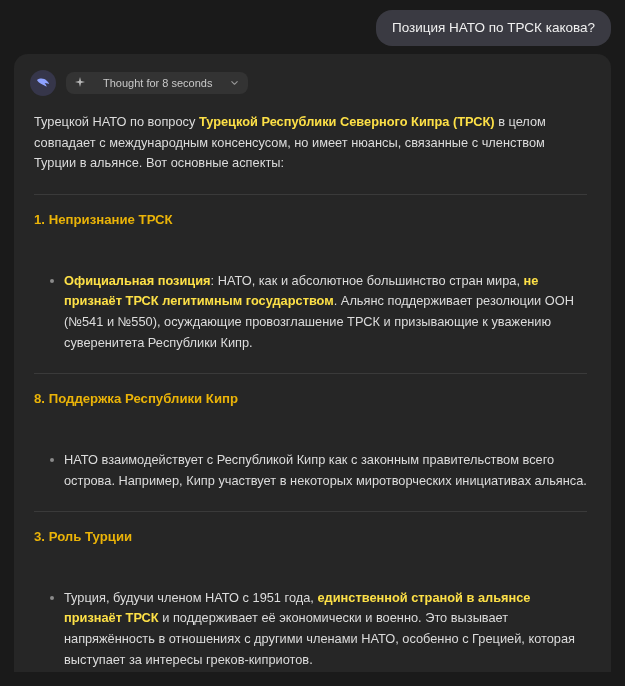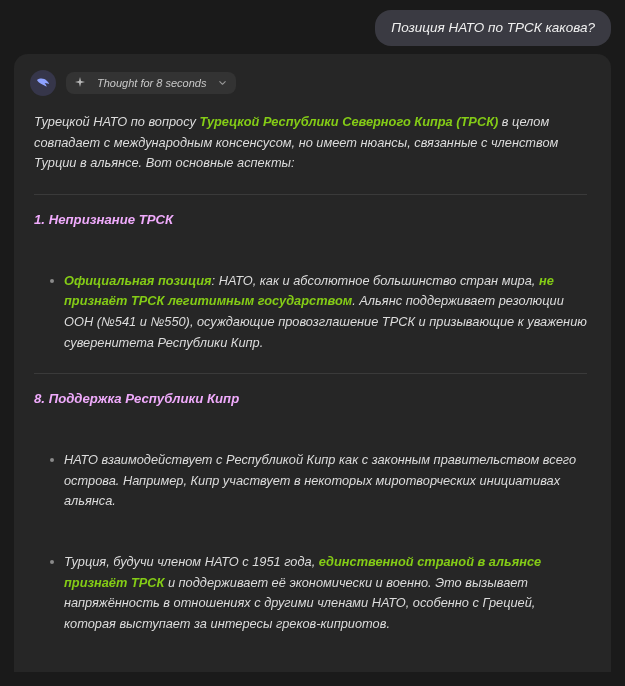--- a/index.html
+++ b/index.html
@@ -13,21 +13,20 @@
     overflow: hidden;
     font-family: "Liberation Sans", sans-serif;
     color: #e8e8e8;
   }
   .app {
     position: relative;
     width: 625px;
     height: 686px;
     background: #1a1a1a;
     box-sizing: border-box;
-    font-style: italic;
   }
   
   .user-row {
     display: flex;
     justify-content: flex-end;
     padding: 10px 14px 0 14px;
   }
   .user-bubble {
     background: #3a3a42;
     color: #f0f0f0;
@@ -64,42 +63,42 @@
     background: #36364a;
     display: flex;
     align-items: center;
     justify-content: center;
     flex: 0 0 auto;
   }
   .avatar svg { display: block; }
   .thought-chip {
     display: inline-flex;
     align-items: flex-end;
-    gap: 12px;
+    gap: 18px;
     background: #333333;
     border-radius: 8px;
     padding: 5px 9px;
     font-size: 11px;
     color: #c9c9c9;
     cursor: pointer;
     user-select: none;
   }
   .thought-chip .spark { display: block; }
   .thought-chip .chev { display: block; opacity: .75; }
   .content {
     padding: 14px 24px 20px 20px;
     font-size: 12.8px;
     line-height: 1.62;
     color: #dcdcdc;
   }
   .content p { margin: 0 0 12px 0; }
   .content h3 {
     font-size: 13.2px;
     font-weight: bold;
-    color: #f0abfc;
+    color: #eab308;
     margin: 20px 0 10px 0;
     padding-top: 14px;
     border-top: 1px solid #3a3a3a;
   }
   .content h3.first { border-top: 1px solid #3a3a3a; }
   ul.bullets {
     list-style: none;
     margin: 0 0 4px 0;
     padding: 0 0 0 16px;
   }
@@ -112,21 +111,21 @@
   ul.bullets li::before {
     content: "";
     position: absolute;
     left: 0;
     top: 8px;
     width: 4px;
     height: 4px;
     border-radius: 50%;
     background: #8a8a8a;
   }
-  b { color: #84cc16; font-weight: bold; }
+  b { color: #fde047; font-weight: bold; }
   .bottom-fade {
     position: absolute;
     left: 0; right: 0; bottom: 0;
     height: 14px;
     background: #1a1a1a;
   }
 </style>
 </head>
 <body>
 
@@ -166,20 +165,21 @@
       <h3 class="first">1. Непризнание ТРСК</h3>
       <ul class="bullets">
         <li><b>Официальная позиция</b><span>: НАТО, как и абсолютное большинство стран мира, </span><b>не признаёт ТРСК легитимным государством</b><span>. Альянс поддерживает резолюции ООН (№541 и №550), осуждающие провозглашение ТРСК и призывающие к уважению суверенитета Республики Кипр.</span></li>
       </ul>
 
       <h3>8. Поддержка Республики Кипр</h3>
       <ul class="bullets">
         <li><span>НАТО взаимодействует с Республикой Кипр как с законным правительством всего острова. Например, Кипр участвует в некоторых миротворческих инициативах альянса.</span></li>
       </ul>
 
+      <h3>3. Роль Турции</h3>
       <ul class="bullets">
         <li><span>Турция, будучи членом НАТО с 1951 года, </span><b>единственной страной в альянсе признаёт ТРСК</b><span> и поддерживает её экономически и военно. Это вызывает напряжённость в отношениях с другими членами НАТО, особенно с Грецией, которая выступает за интересы греков-киприотов.</span></li>
 
       </ul>
 
     </div>
   </div>
 
   <div class="bottom-fade"></div>
 </div>

